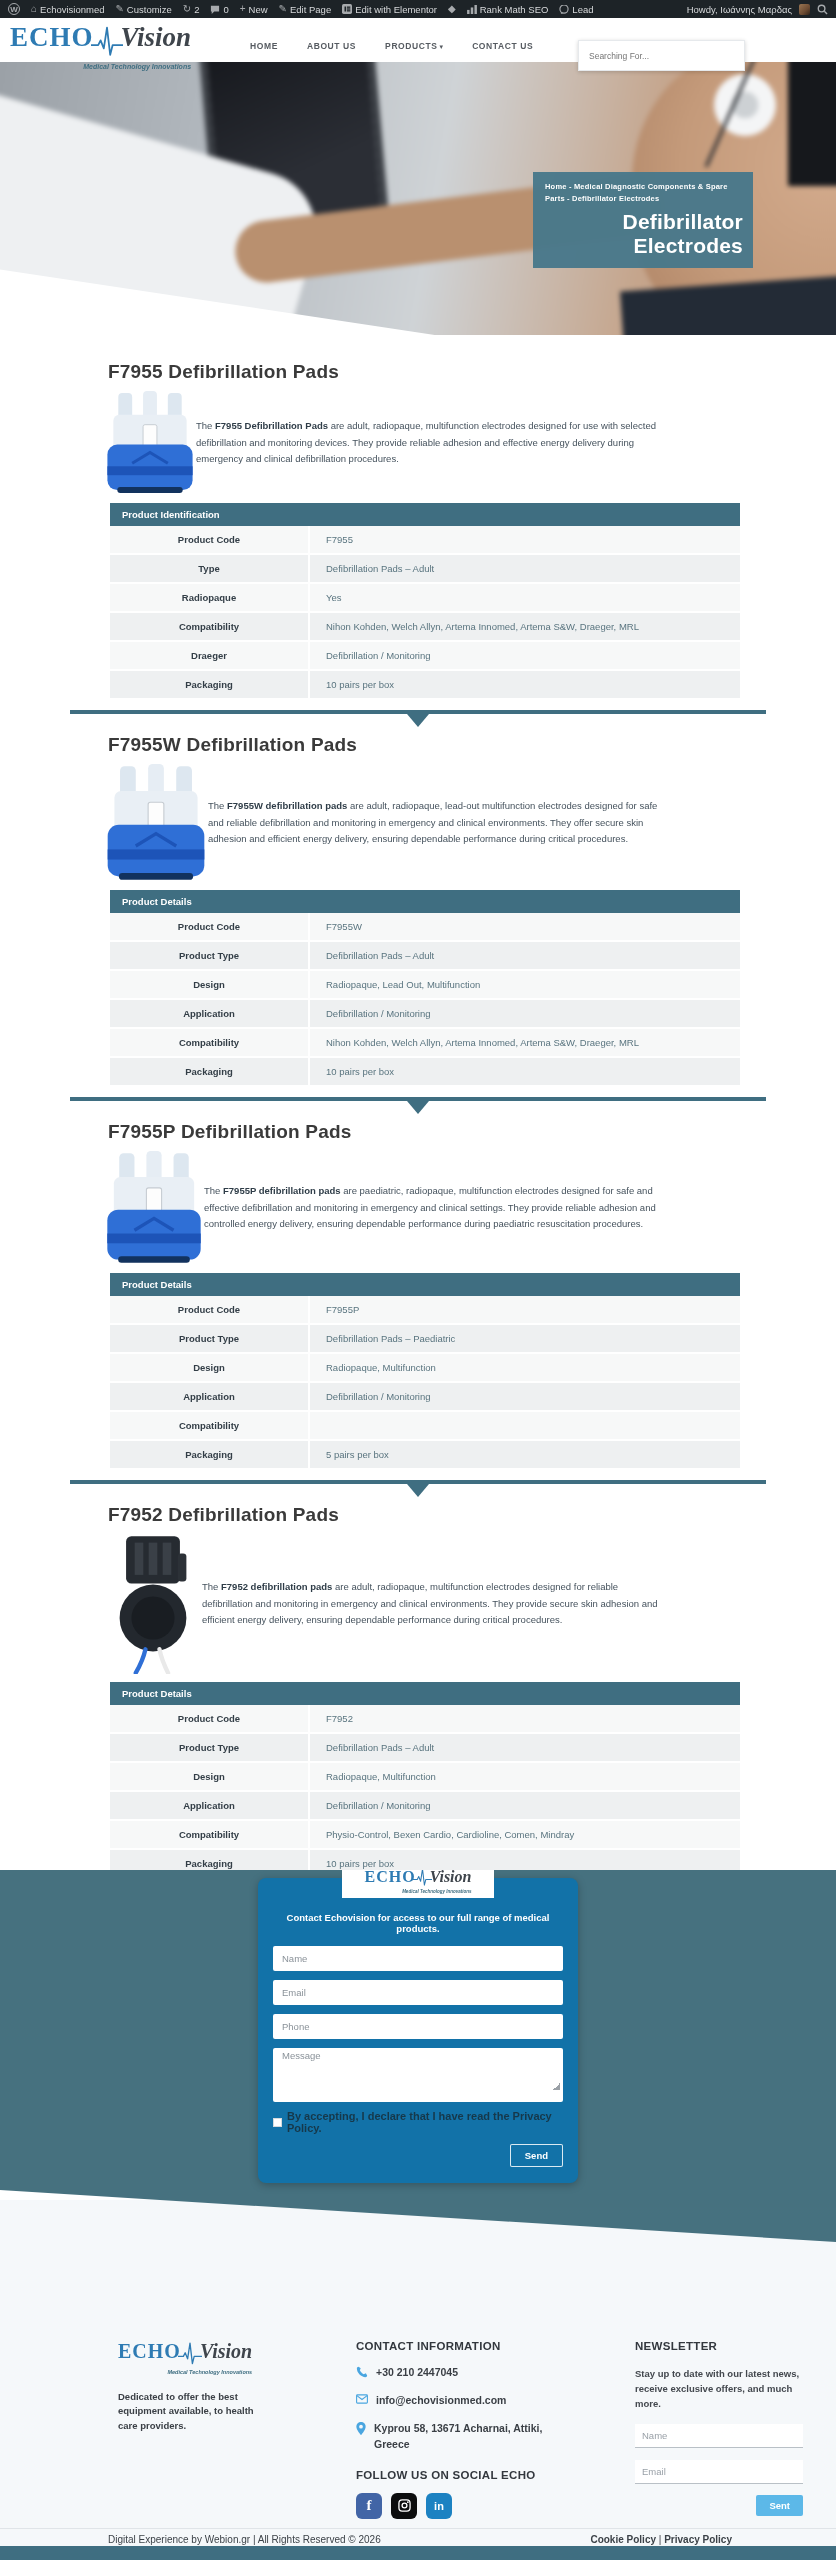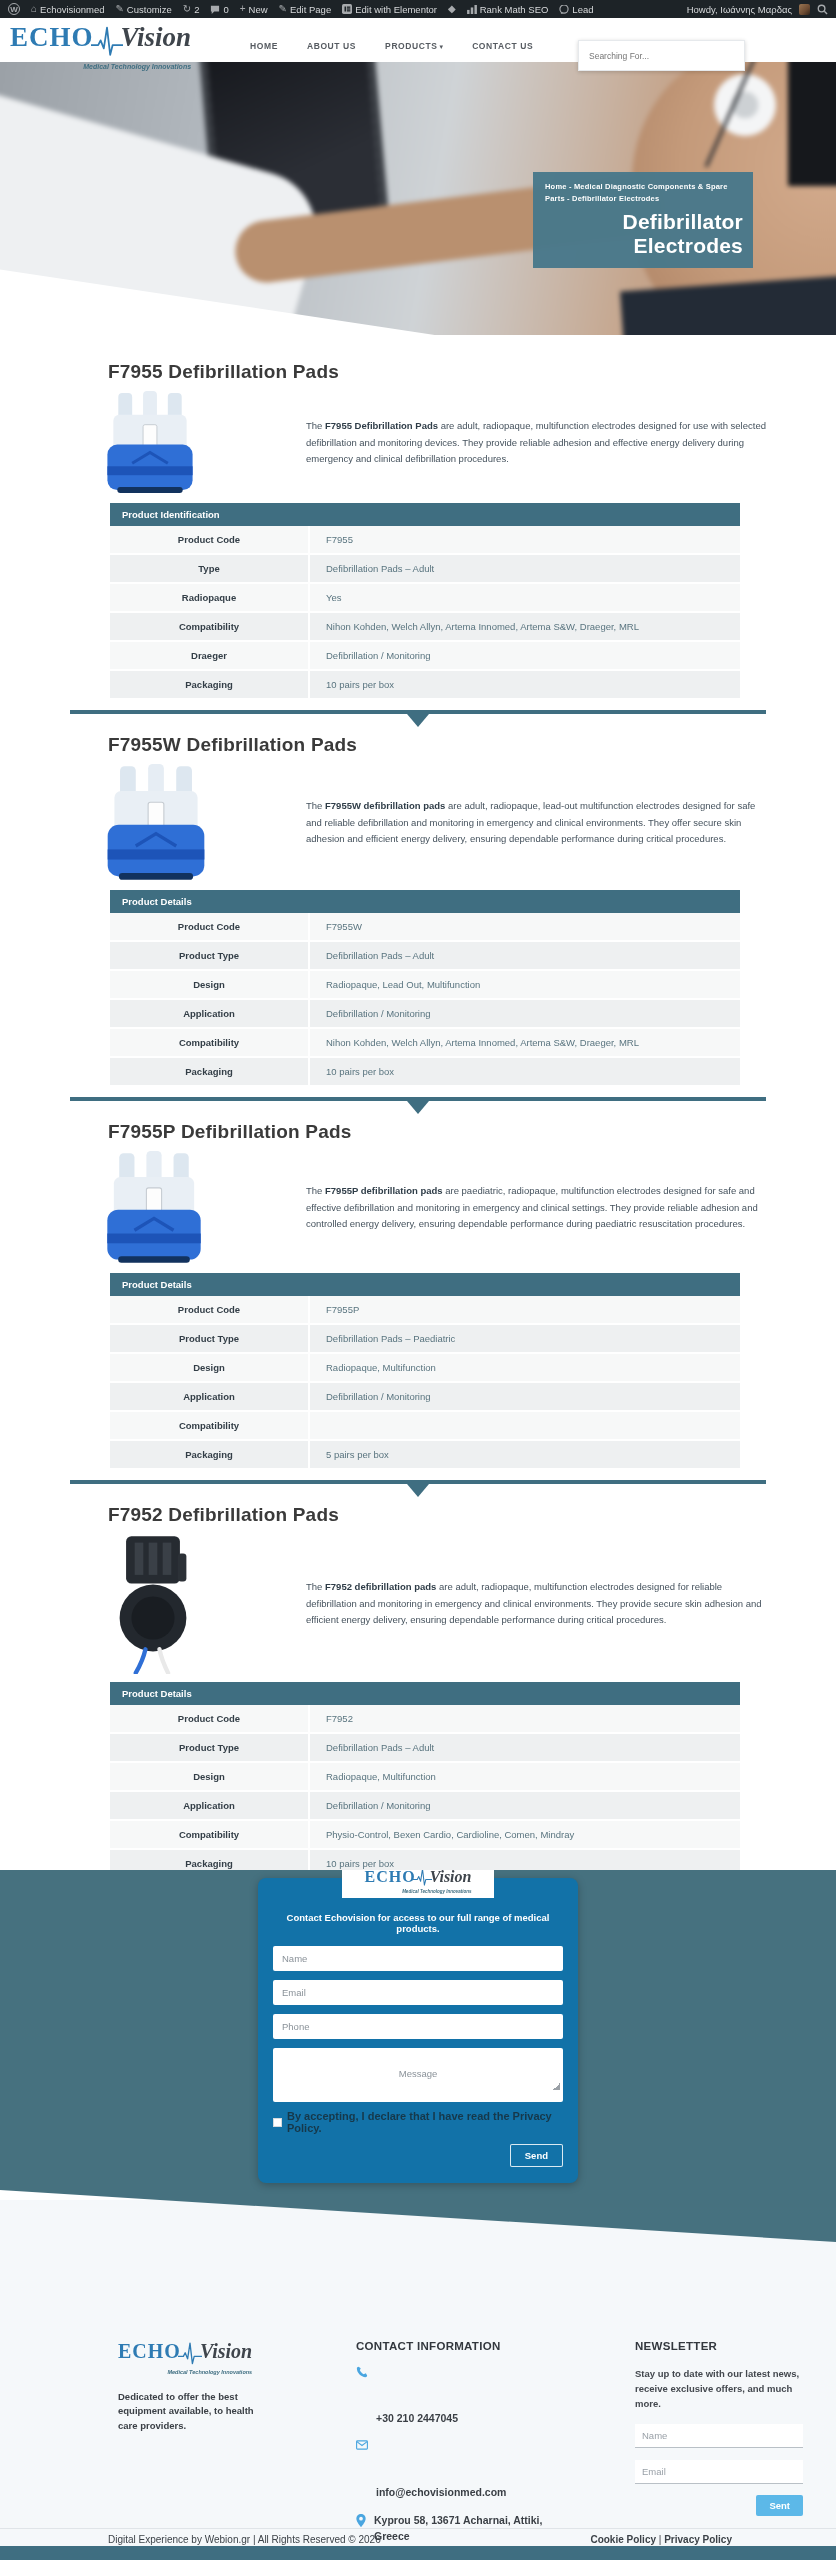--- a/index.html
+++ b/index.html
@@ -62,21 +62,21 @@
     clip-path:polygon(0 76%,52% 100%,0 100%); background:#fff; z-index:3; }
   .hero-panel { position:absolute; left:485px; top:110px; width:220px; min-height:73px;
     background:rgba(72,120,138,.96); z-index:4; padding:9px 10px 10px 12px;margin-left:48px; }
   .hero-breadcrumb { color:#fff; font-size:7.5px; font-weight:bold; line-height:1.55; letter-spacing:.2px; }
   .hero-title { color:#fff; font-size:21px; font-weight:bold; text-align:right; margin-top:6px; letter-spacing:.2px; }
 
   
   .main { position:absolute; top:335px; left:70px; width:696px; z-index:2; }
   .phead { padding-left:38px; font-size:19px; font-weight:bold; color:#3a3a3a; letter-spacing:.2px; }
   .sec1 .phead { margin-top:26px; }
-  .prow { display:flex; align-items:center; margin:8px 0 8px 34px;justify-content:space-between; }
+  .prow { display:flex; align-items:center; margin:8px 0 8px 34px; }
   .pimg { flex:0 0 auto; }
   .pdesc { max-width:460px; font-size:9.5px; line-height:1.75; color:#45525d; }
   .pdesc b { color:#2f3d48; }
   .ptable { margin:0 26px 0 40px; }
   .tbl-head { background:#3f6e81; color:#fff; font-size:9.5px; font-weight:bold; padding:6px 12px; }
   .tbl-row { display:flex; border-bottom:2px solid #fff; }
   .tbl-row:nth-child(odd)  { background:#eef0f1; }
   .tbl-row:nth-child(even) { background:#f7f8f8; }
   .tbl-label { flex:0 0 200px; text-align:center; font-weight:bold; color:#333e47; font-size:9.5px;
     padding:8px 6px; border-right:2px solid #fff; }
@@ -94,22 +94,22 @@
     padding:0 15px 16px 15px; box-shadow:0 2px 8px rgba(0,0,0,.25); }
   .logo-box { width:152px; height:42px; background:#fff; margin:-22px auto 0 auto;
     display:flex; align-items:center; justify-content:center; }
   .brand-md .brand-echo,.brand-md .brand-vision { font-size:16px; }
   .brand-md .brand-tag { font-size:4.5px; bottom:-5px; }
   .form-intro { color:#fff; font-size:9.5px; font-weight:bold; text-align:center; margin:14px 4px 12px 4px; }
   .fi { display:block; width:100%; height:25px; border:none; border-radius:2px; background:#fff;
     margin-bottom:9px; font-size:9.5px; color:#3c444b; padding:0 9px; font-family:"Liberation Sans",sans-serif; outline:none; }
   .fi::placeholder,.fta::placeholder { color:#8a9299; }
   .fta { display:block; width:100%; height:54px; border:none; border-radius:2px; background:#fff;
-    margin-bottom:8px; font-size:9.5px; color:#3c444b; padding:20px 9px; resize:none;
-    font-family:"Liberation Sans",sans-serif; outline:none;text-align:center; }
+    margin-bottom:8px; font-size:9.5px; color:#3c444b; padding:2px 9px; resize:none;
+    font-family:"Liberation Sans",sans-serif; outline:none; }
   .fta-wrap { position:relative; }
   .fta-grip { position:absolute; right:3px; bottom:12px; width:7px; height:7px;
     background:linear-gradient(135deg,transparent 50%,#9aa0a6 50%); }
   .consent { display:flex; align-items:center; gap:5px; margin:2px 0 10px 0; }
   .consent-box { width:9px; height:9px; background:#fff; border:1px solid #d5dade; flex:0 0 auto; }
   .consent-label { font-size:11px; font-weight:bold; color:#16384a; }
   .consent-label a { color:#16384a; text-decoration:none; }
   .send-row { display:flex; justify-content:flex-end; }
   .send-btn { background:#1272a8; border:1px solid rgba(255,255,255,.85); border-radius:2px;
     color:#fff; font-size:9.5px; font-weight:bold; padding:5px 14px; cursor:pointer;
@@ -120,21 +120,21 @@
   .fcol { position:absolute; top:140px; }
   .fcol1 { left:118px; width:140px; }
   .brand-sm .brand-echo,.brand-sm .brand-vision { font-size:20px; }
   .brand-sm .brand-tag { font-size:5.5px; bottom:-7px; }
   .f-about { margin-top:22px; font-size:9.5px; font-weight:bold; color:#3b4046; line-height:1.5; }
   .fcol2 { left:356px; width:220px; }
   .fheading { font-size:11.5px; font-weight:bold; color:#33383e; letter-spacing:.3px; }
   .fitem { display:flex; align-items:flex-start; gap:8px; margin-top:13px; font-size:10.5px;
     font-weight:bold; color:#3a3f45; line-height:1.45; }
   .fitem .ficon { flex:0 0 auto; margin-top:1px; }
-  .fitem a { color:#3a3f45; text-decoration:none;margin-top:46px; }
+  .fitem a { color:#3a3f45; text-decoration:none; }
   .f-social-title { margin-top:17px; }
   .social-row { display:flex; gap:9px; margin-top:12px; }
   .sicon { width:26px; height:26px; border-radius:6px; display:flex; align-items:center; justify-content:center;
     color:#fff; cursor:pointer; }
   .sicon-fb { background:#4265a6; font-family:"Liberation Serif",serif; font-weight:bold; font-size:15px; }
   .sicon-ig { background:#0c0d0e; }
   .sicon-li { background:#1c82c2; font-size:11px; font-weight:bold; }
   .fcol3 { left:635px; width:168px; }
   .nl-text { margin-top:14px; font-size:9.5px; font-weight:bold; color:#43484e; line-height:1.6; }
   .nl-input { display:block; width:100%; height:24px; background:#fff; border:none; border-bottom:1px solid #b9c0c6;

